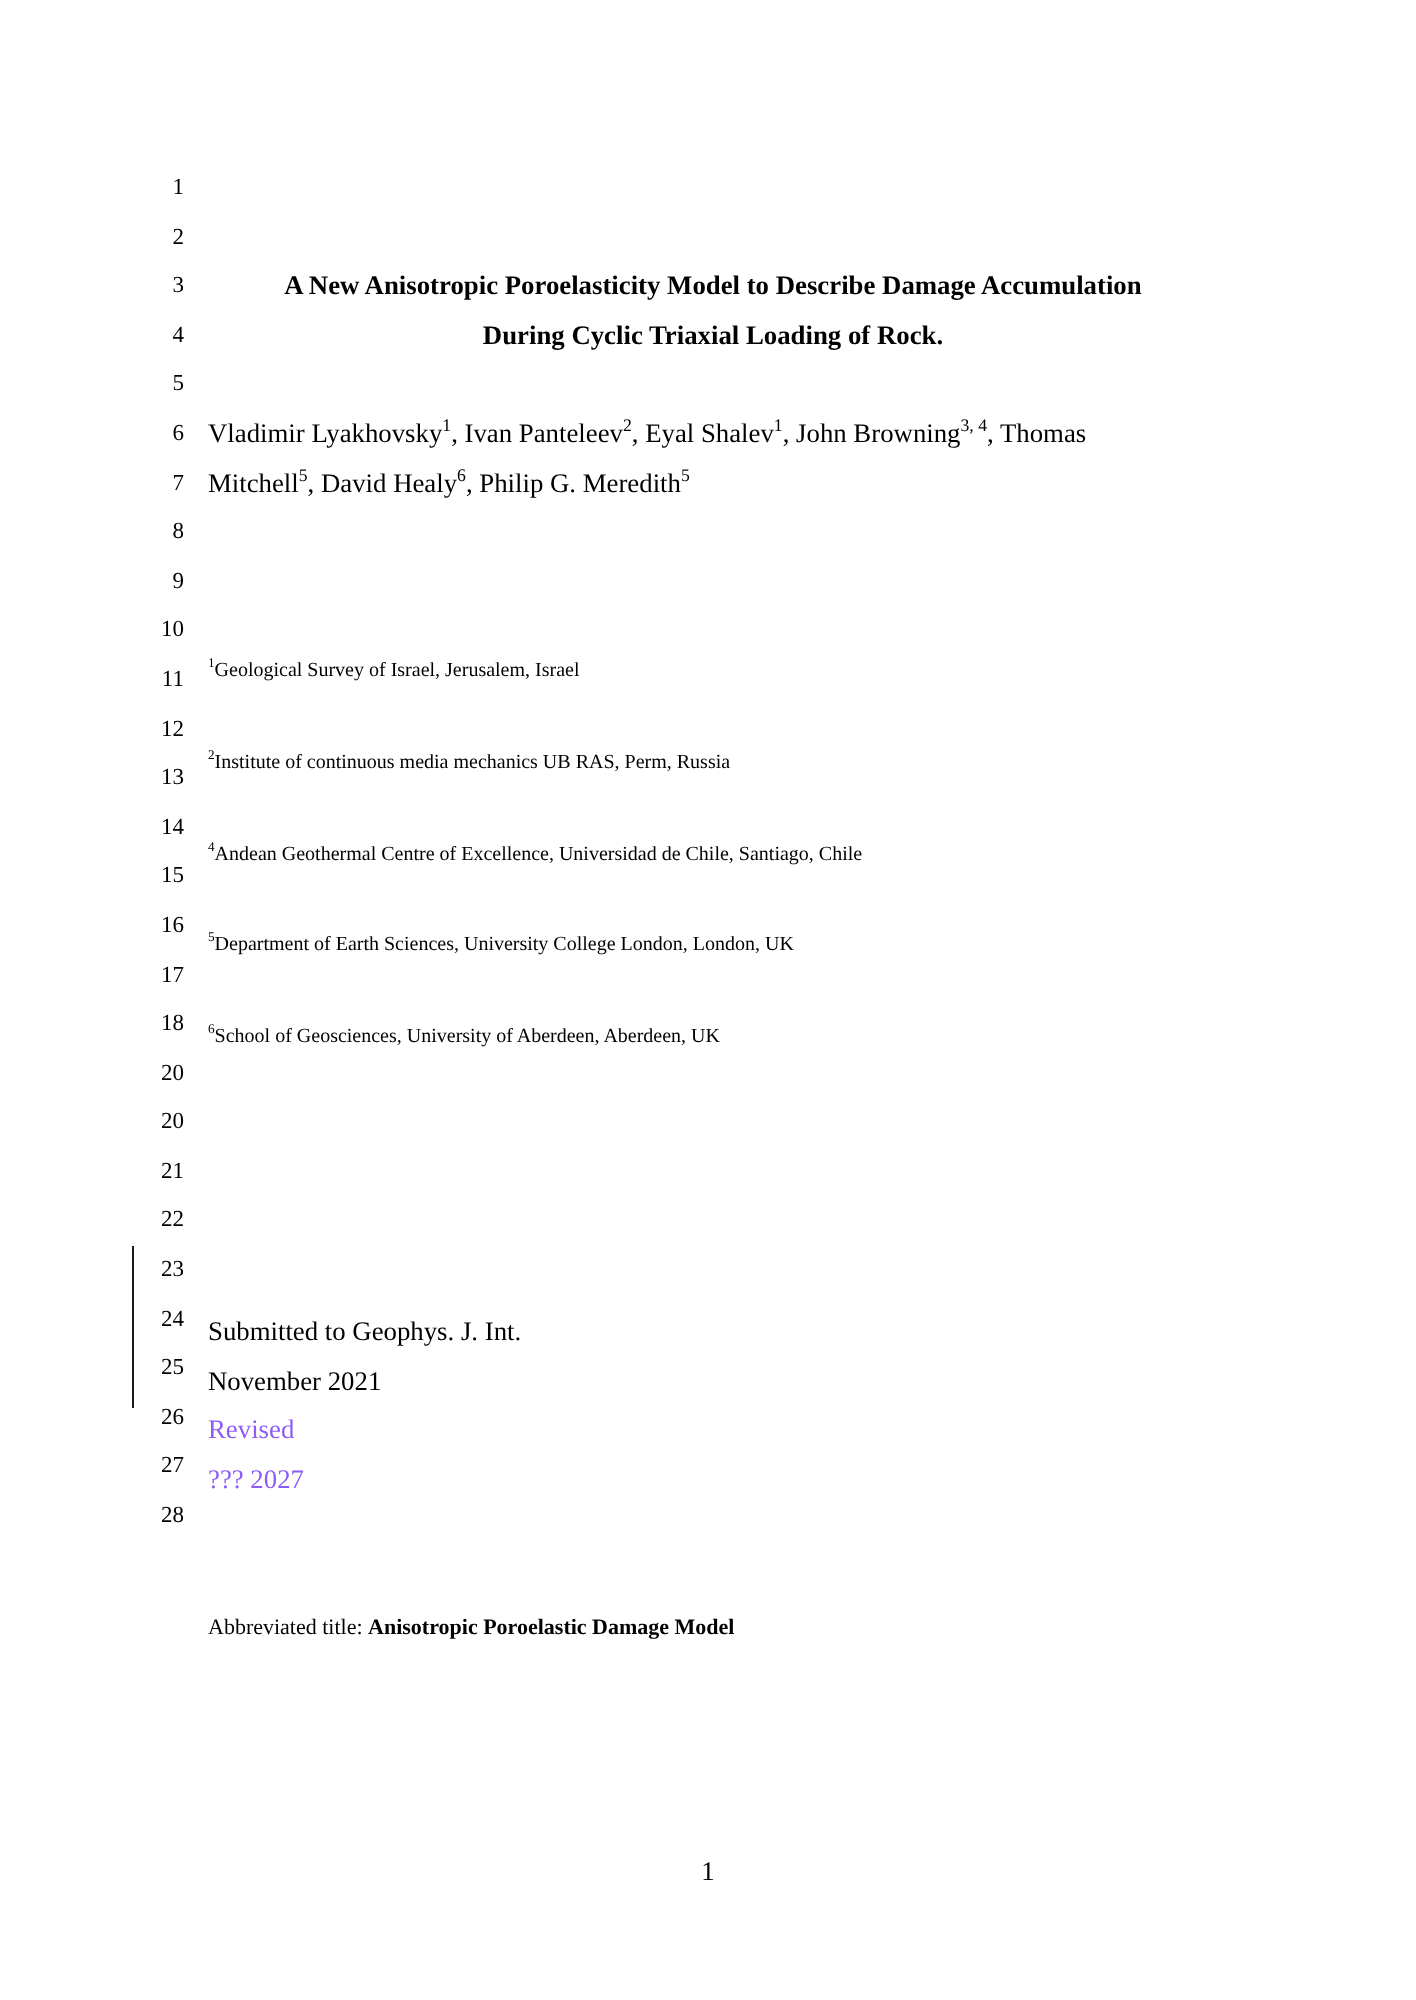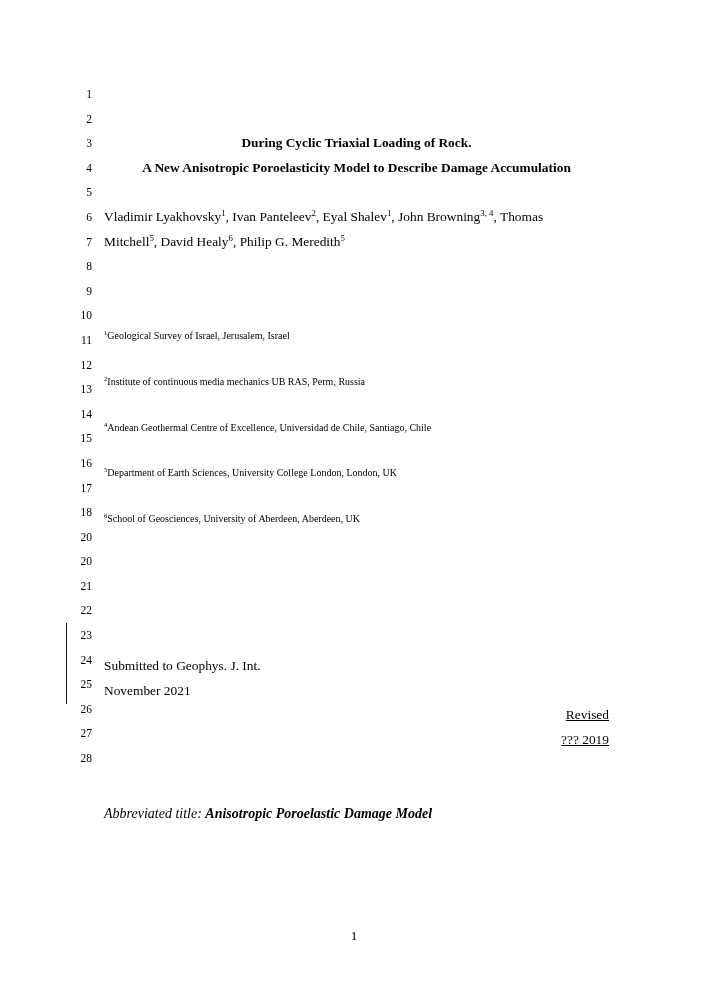--- a/index.html
+++ b/index.html
@@ -70,28 +70,26 @@
     font-size: 13.4px;
   }
   .affil {
     font-size: 10px;
     margin-top: 21px;
   }
   .submitted {
     font-size: 13.4px;
   }
   .revised {
-    text-align: right;
-    font-size: 13.4px;
-    color: #000000;
-    text-decoration: underline;
+    text-align: left;
+    font-size: 13.4px;
+    color: #8b5cf6;
   }
   .abbrev {
-    font-size: 14px;
-    font-style: italic;
+    font-size: 11px;
   }
   .pagenum {
     position: absolute;
     top: 928px;
     left: 0;
     width: 708px;
     text-align: center;
     font-size: 13.4px;
   }
   .empty { }
@@ -133,23 +131,23 @@
   </div>
 
   <div class="changebar"></div>
 
   <div class="content">
 
     <div class="ln empty"></div>
 
     <div class="ln empty"></div>
 
+    <div class="ln title-line">A New Anisotropic Poroelasticity Model to Describe Damage Accumulation</div>
+
     <div class="ln title-line">During Cyclic Triaxial Loading of Rock.</div>
-
-    <div class="ln title-line">A New Anisotropic Poroelasticity Model to Describe Damage Accumulation</div>
 
     <div class="ln empty"></div>
 
     <div class="ln authors">
       <span>Vladimir Lyakhovsky</span><sup>1</sup><span>, Ivan Panteleev</span><sup>2</sup><span>, Eyal Shalev</span><sup>1</sup><span>, John Browning</span><sup>3, 4</sup><span>, Thomas</span>
     </div>
 
     <div class="ln authors">
       <span>Mitchell</span><sup>5</sup><span>, David Healy</span><sup>6</sup><span>, Philip G. Meredith</span><sup>5</sup>
     </div>
@@ -184,21 +182,21 @@
     <div class="ln empty"></div>
     <div class="ln empty"></div>
     <div class="ln empty"></div>
 
     <div class="ln submitted">Submitted to Geophys. J. Int.</div>
 
     <div class="ln submitted">November 2021</div>
 
     <div class="ln revised">Revised</div>
 
-    <div class="ln revised">??? 2019</div>
+    <div class="ln revised">??? 2027</div>
 
     <div class="ln empty"></div>
     <div class="ln empty"></div>
 
     <div class="ln abbrev">
       <span>Abbreviated title:</span>
       <span class="bold">Anisotropic Poroelastic Damage Model</span>
     </div>
 
     <div class="ln empty"></div>

